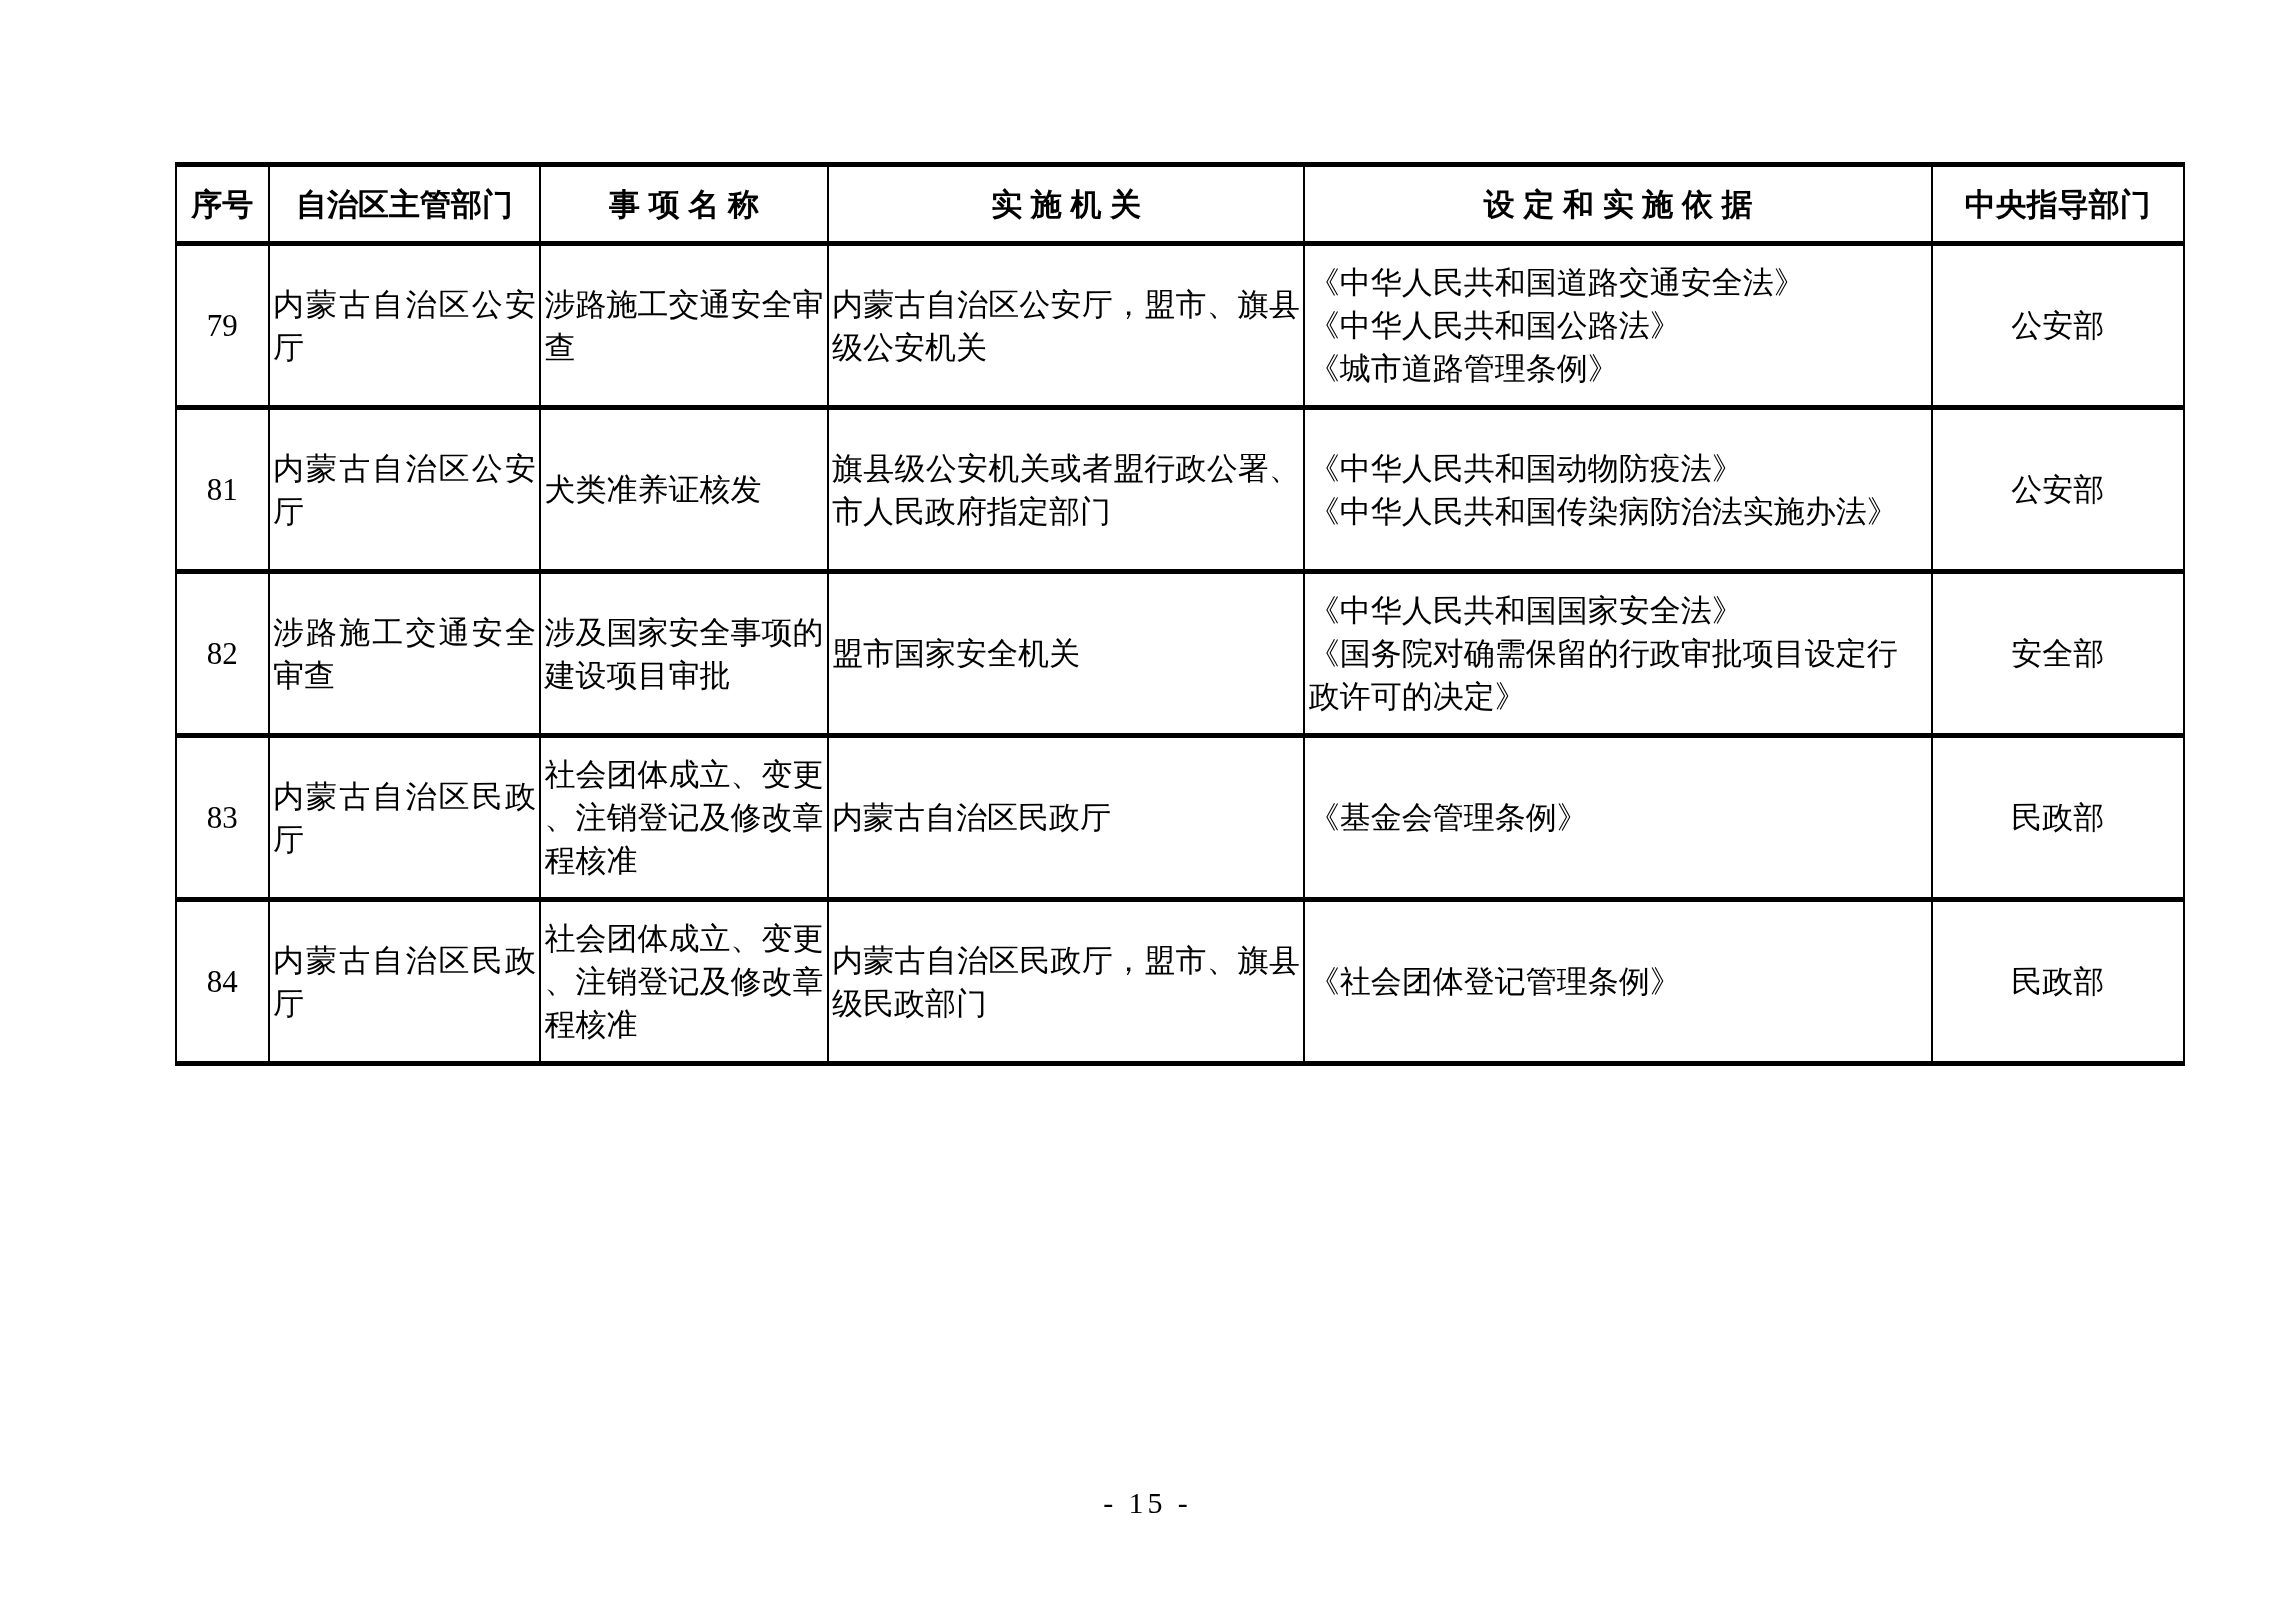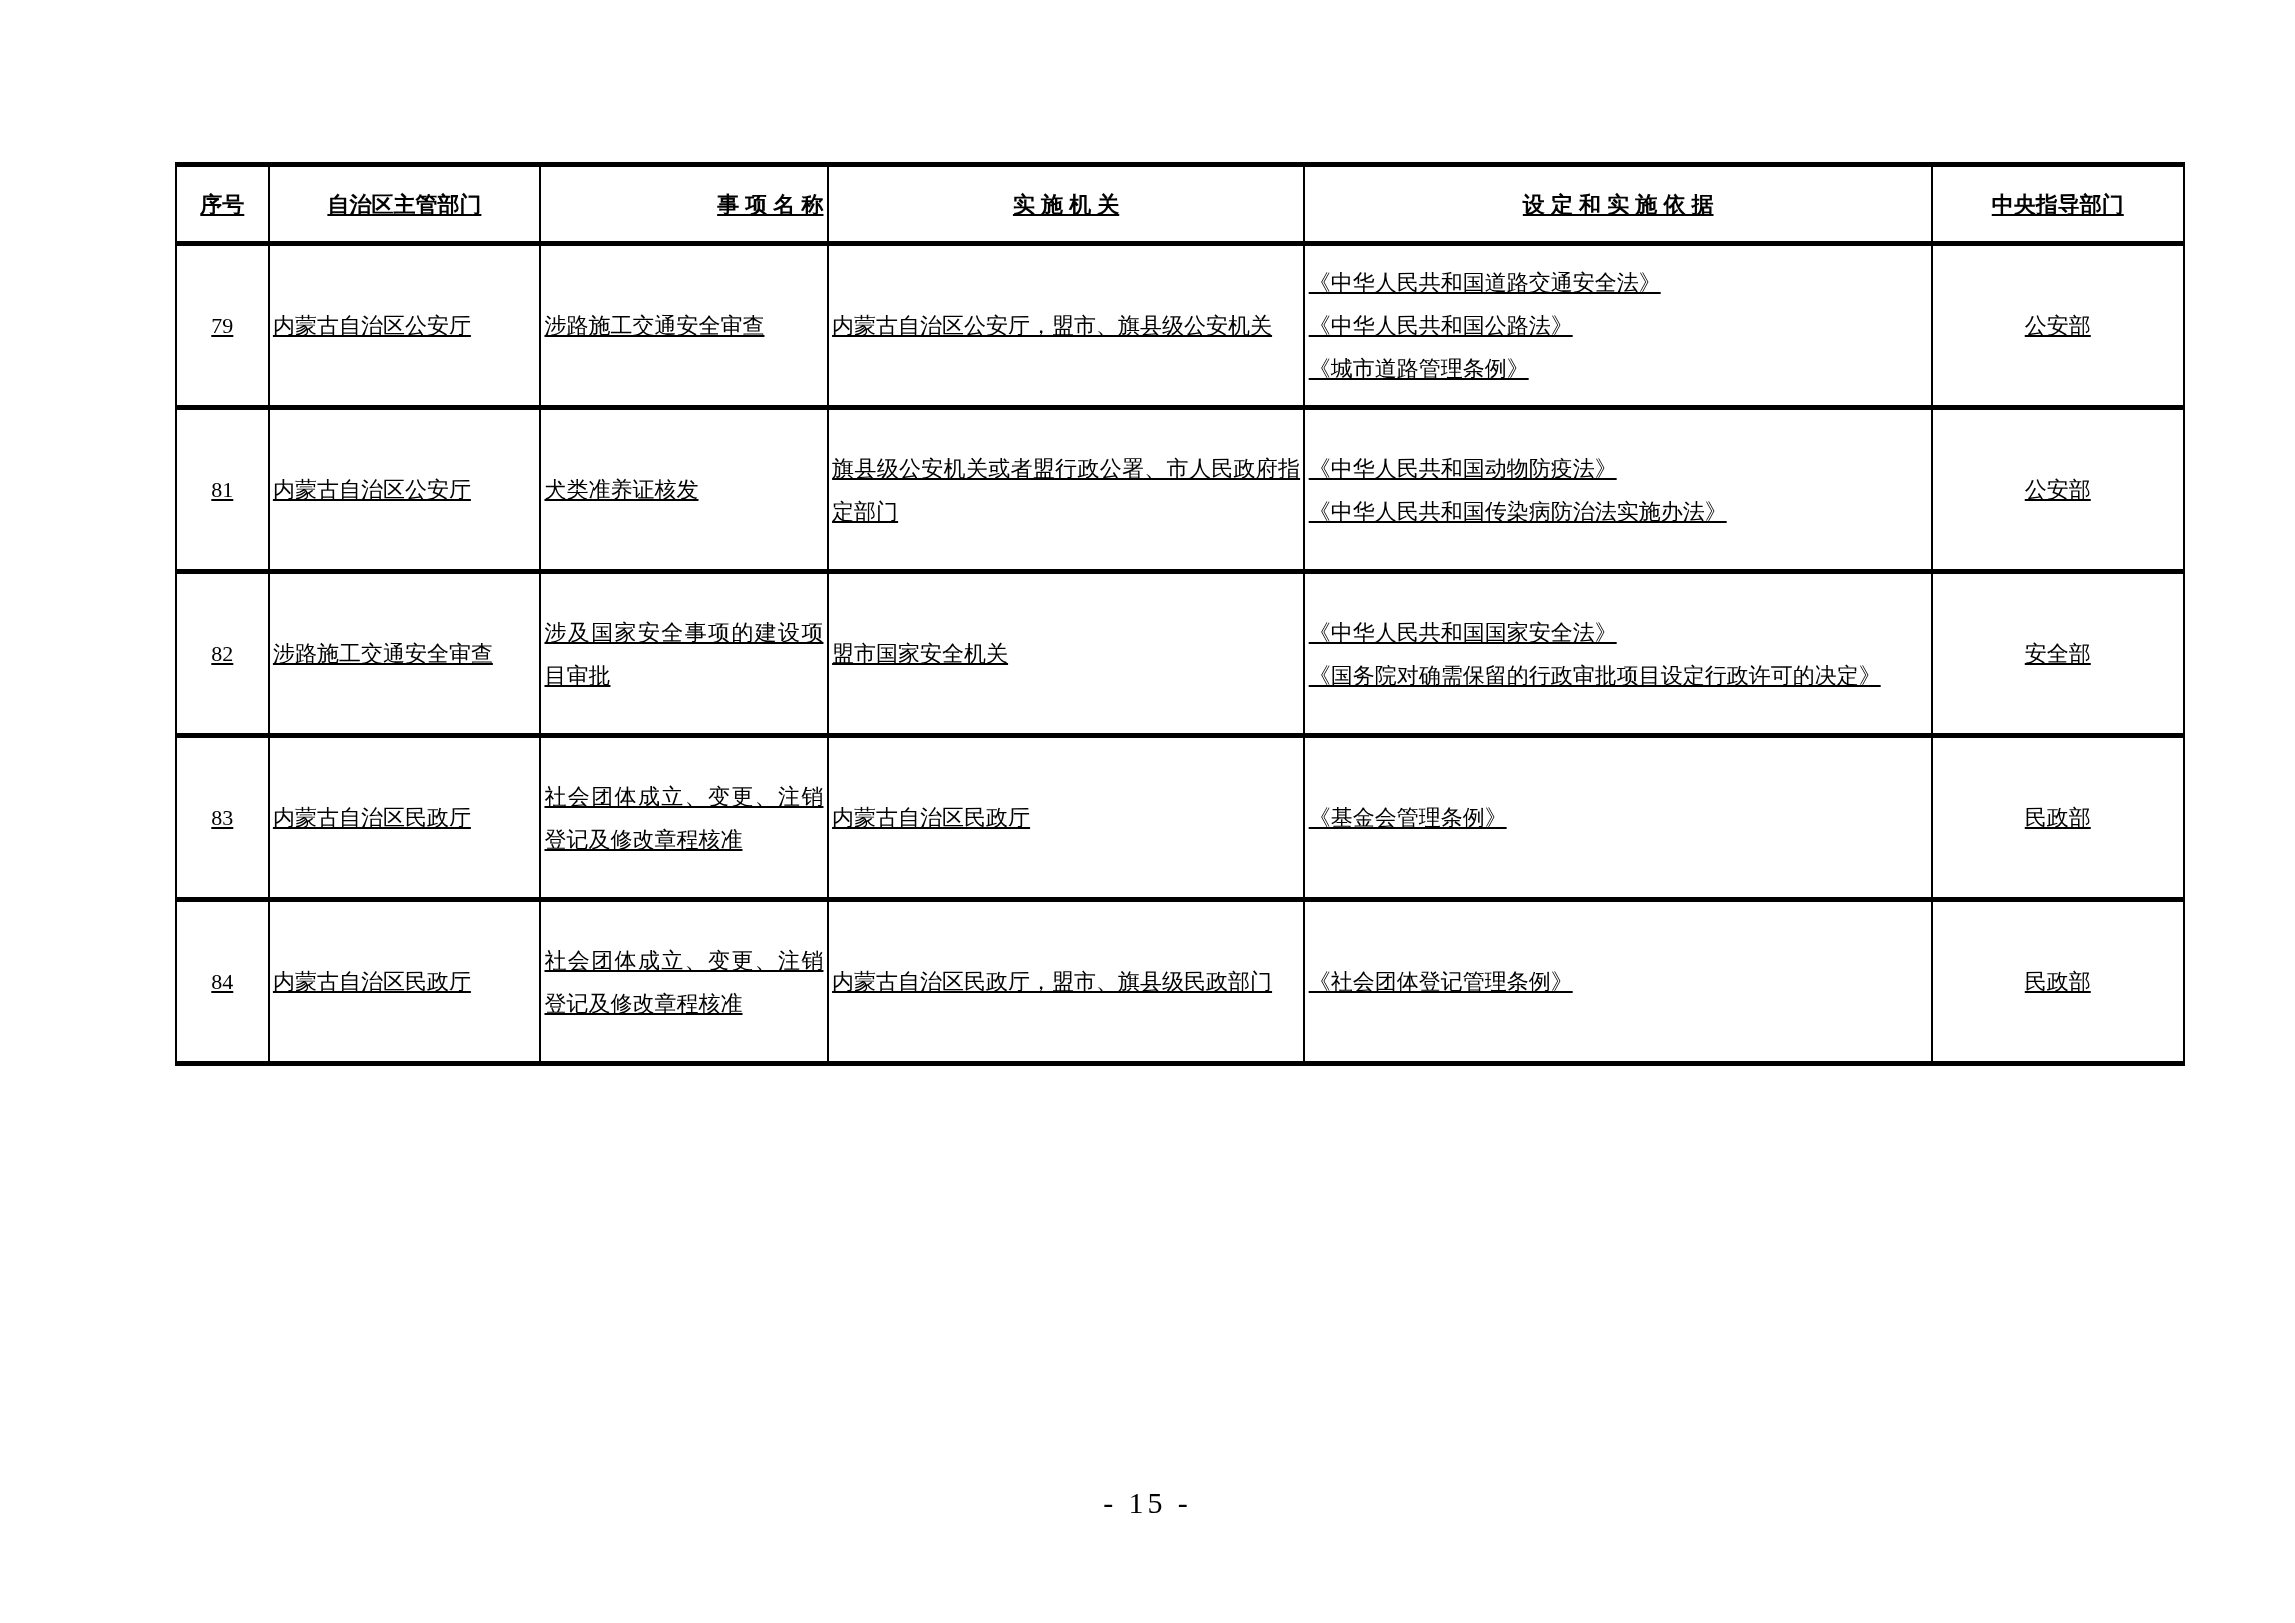--- a/index.html
+++ b/index.html
@@ -23,38 +23,37 @@
     table-layout: fixed;
   }
   table.approval-table th,
   table.approval-table td {
     border-left: 2.6px solid #000;
     border-right: 2.6px solid #000;
     border-top: 5.2px solid #000;
     border-bottom: 5.2px solid #000;
     vertical-align: middle;
     padding: 0 3.3px;
-    font-size: 22px;
+    font-size: 31px;
     line-height: 43px;
     overflow: hidden;
-    text-decoration: underline;
   }
   thead tr { height: 79px; }
   tbody tr { height: 164px; }
   th {
     font-family: "Liberation Sans", sans-serif;
     font-weight: bold;
     text-align: center;
     font-size: 29px;
     white-space: nowrap;
   }
   
   .col0 { width: 84px; }
   .col1 { width: 263px; }
-  .col2 { width: 279px; text-align: right; }
+  .col2 { width: 279px; }
   .col3 { width: 468px; }
   .col4 { width: 619px; }
   .col5 { width: 243px; }
 
   td.col0, td.col5 { text-align: center; }
   td.col1, td.col2, td.col3 {
     text-align: justify;
     text-justify: inter-ideograph;
     word-break: break-all;
     line-break: anywhere;

